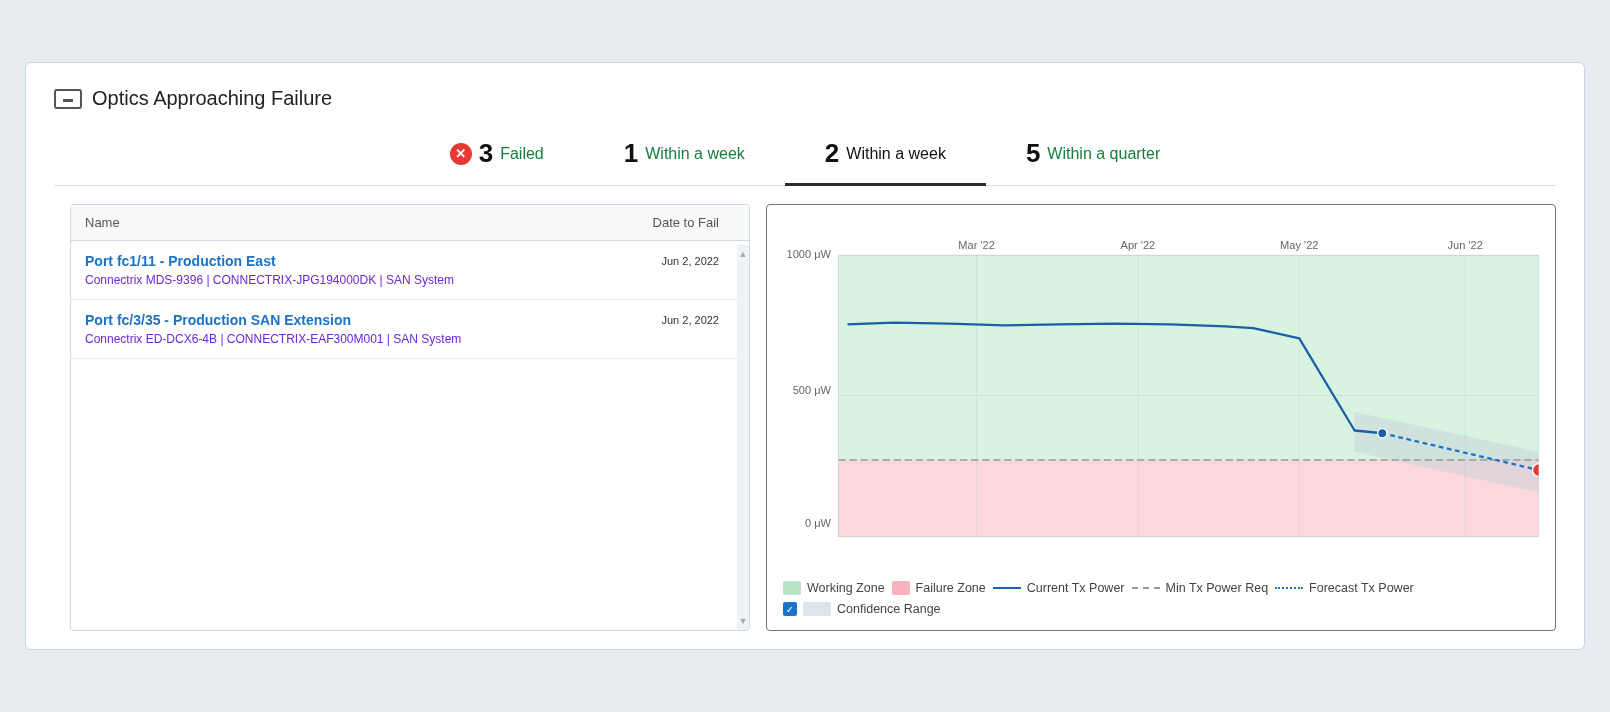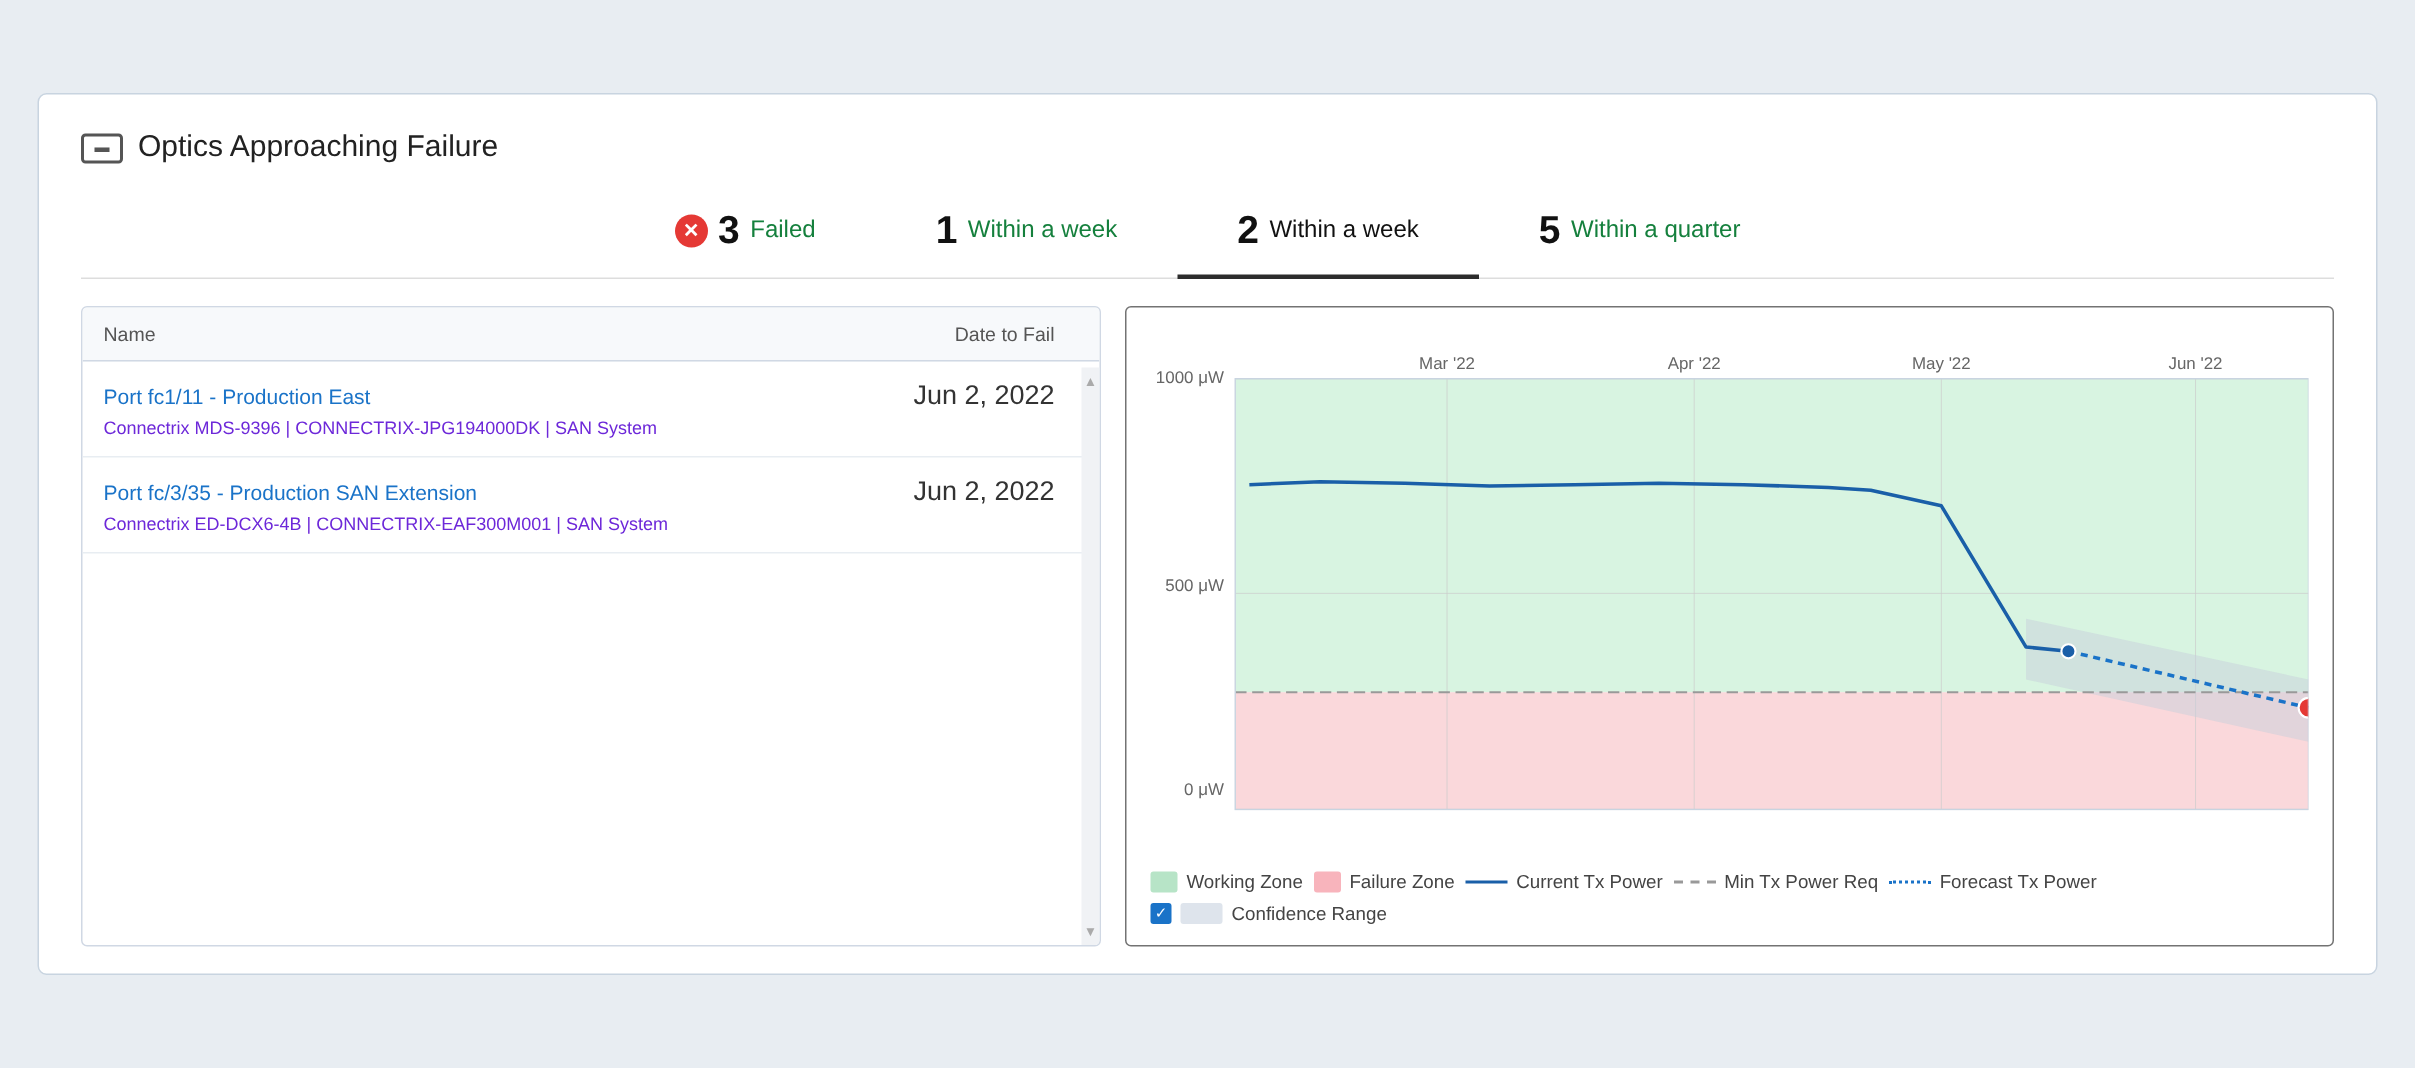--- a/index.html
+++ b/index.html
@@ -92,20 +92,21 @@
       color: white;
       font-size: 13px;
       font-weight: 700;
       flex-shrink: 0;
     }
 
     
     .content-area {
       display: flex;
       gap: 16px;
+      margin-left: 16px;
     }
 
     
     .table-panel {
       width: 680px;
       flex-shrink: 0;
       border: 1px solid #d0d8e4;
       border-radius: 4px;
       overflow: hidden;
       display: flex;
@@ -135,25 +136,25 @@
     }
     .row-top {
       display: flex;
       justify-content: space-between;
       align-items: center;
       margin-bottom: 4px;
     }
     .row-name {
       color: #1a73c8;
       font-size: 14px;
-      font-weight: 400;
+      font-weight: 700;
       cursor: pointer;
     }
     .row-date {
-      font-size: 18px;
+      font-size: 11px;
       color: #333;
     }
     .row-desc {
       font-size: 12px;
       color: #6d28d9;
     }
     .scrollbar-indicator {
       position: absolute;
       right: 0;
       top: 40px;

